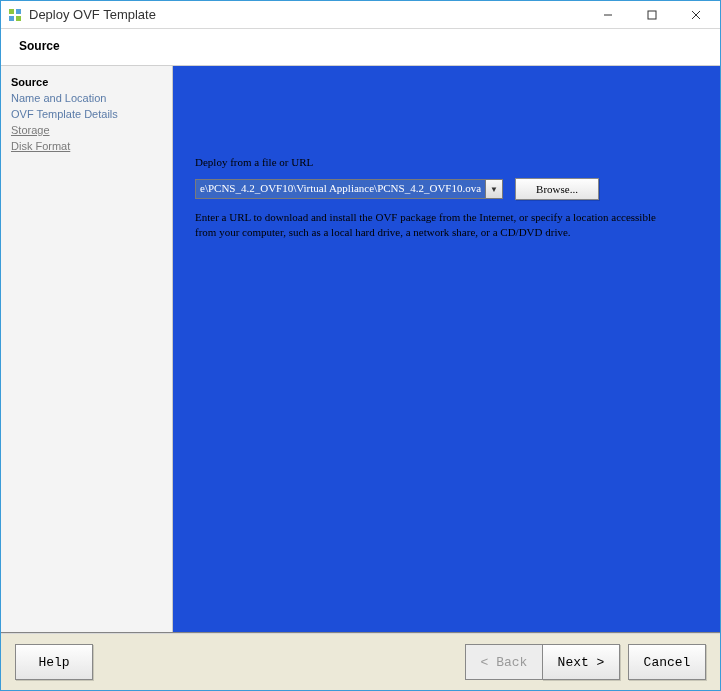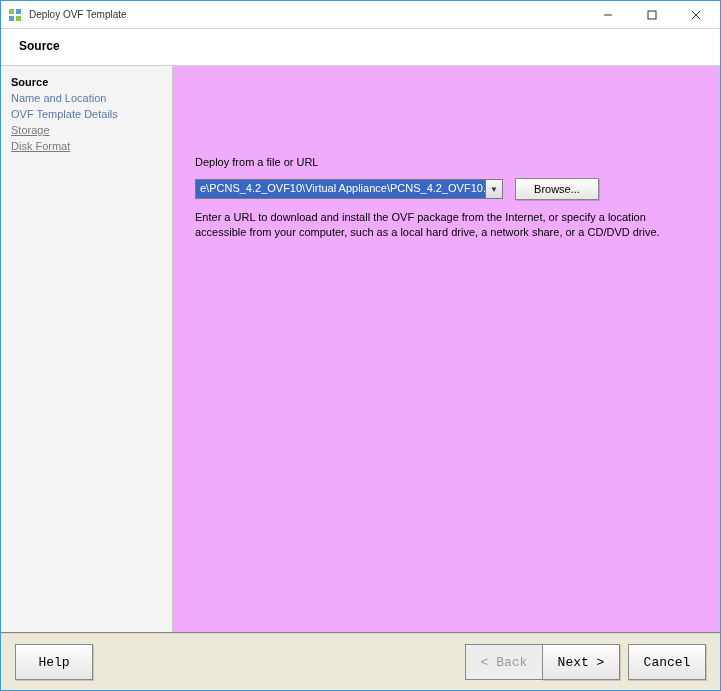--- a/index.html
+++ b/index.html
@@ -20,21 +20,21 @@
       align-items: center;
       padding: 0 2px 0 6px;
       border-bottom: 1px solid #d8d8d8;
     }
     .titlebar-icon {
       width: 16px; height: 16px;
       margin-right: 6px;
       display: inline-flex; align-items: center; justify-content: center;
     }
     .titlebar-title {
-      font-size: 10px;
+      font-size: 13px;
       color: #333;
       flex: 1;
     }
     .win-btn {
       width: 44px; height: 26px;
       display: inline-flex; align-items: center; justify-content: center;
       color: #333;
       cursor: default;
     }
 
@@ -74,23 +74,24 @@
     .step.active {
       font-weight: bold;
       color: #000;
     }
     .step.disabled {
       color: #7a7a7a;
       text-decoration: underline;
     }
     .content {
       flex: 1;
-      background: #f0abfc;
+      background: #1d4ed8;
       padding: 90px 22px 10px 22px;
       color: #000;
+      font-family: Liberation Serif, serif;
     }
     .prompt-label {
       margin-bottom: 10px;
     }
     .input-row {
       display: flex;
       align-items: center;
       gap: 12px;
       margin-bottom: 10px;
     }

